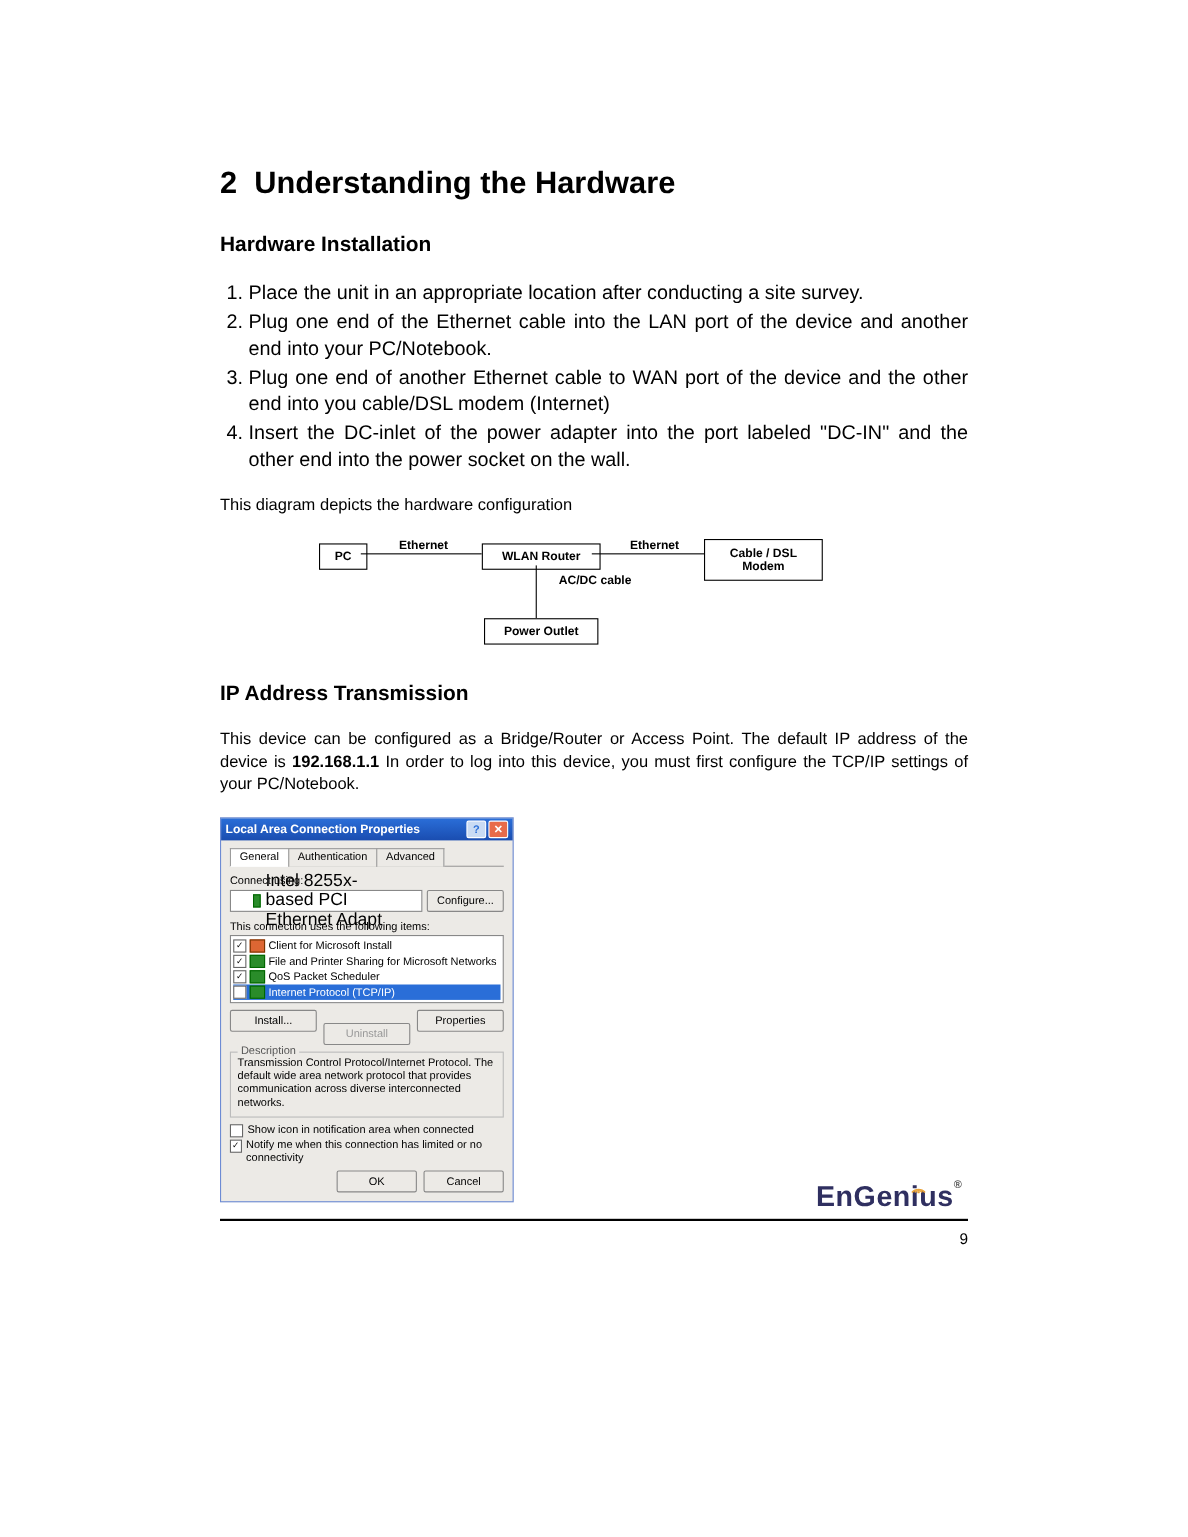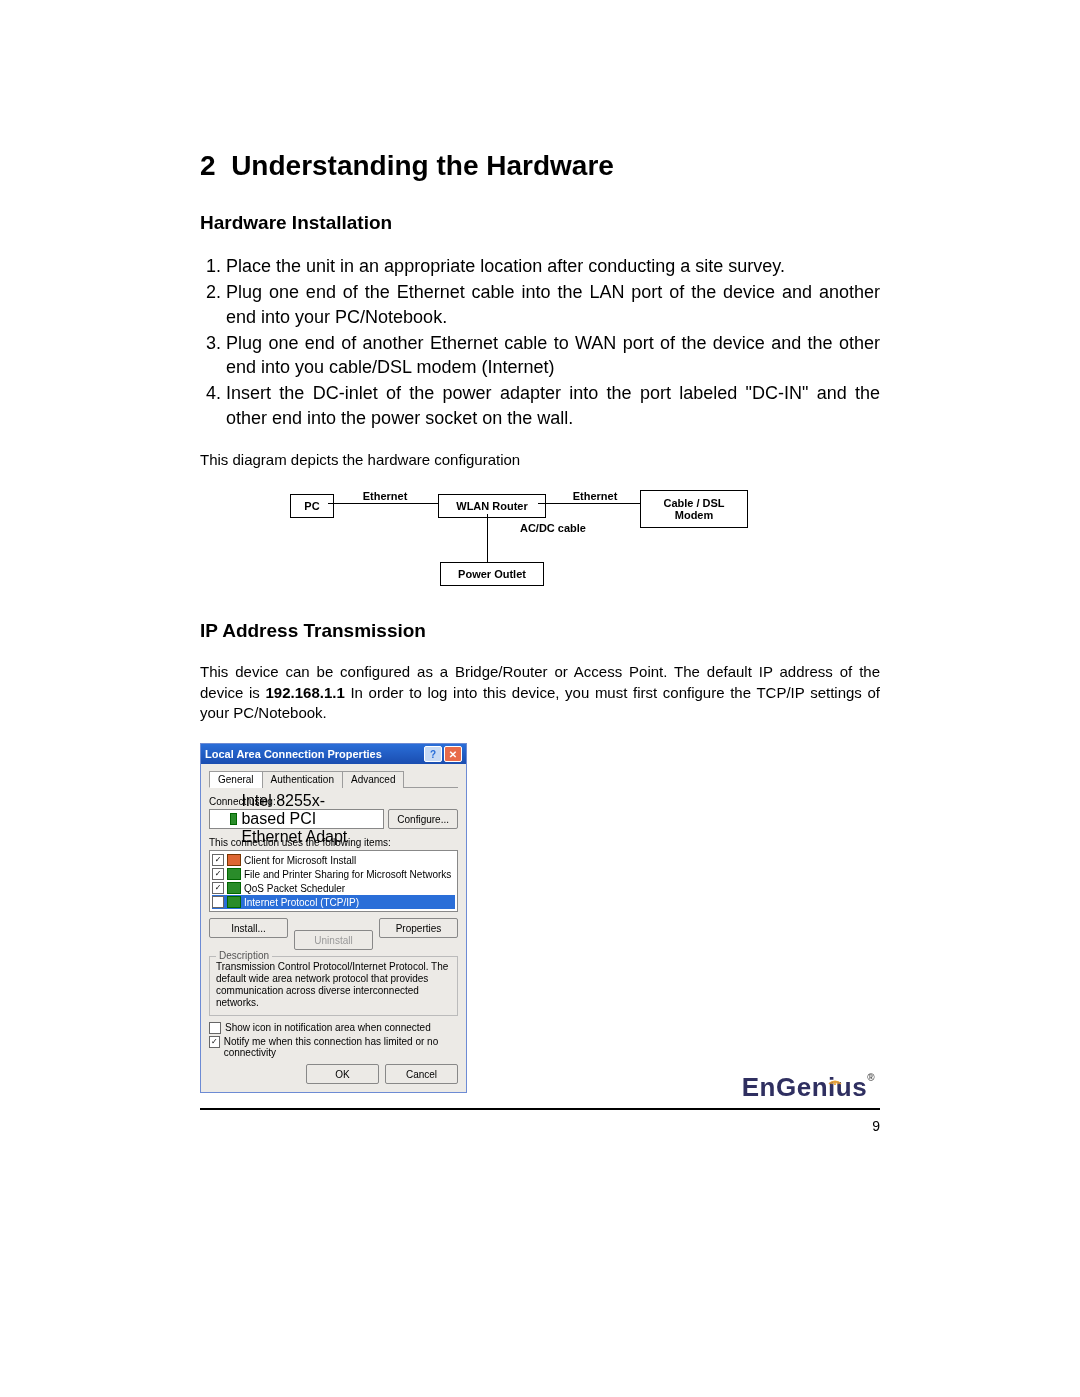--- a/index.html
+++ b/index.html
@@ -82,21 +82,21 @@
 
     <div class="hw-diagram">
       <div class="hwbox" style="left:0;top:4px;width:34px;height:18px;">PC</div>
       <div class="hline" style="left:38px;top:13px;width:110px;"></div>
       <div class="hwlabel" style="left:60px;top:0;width:70px;">Ethernet</div>
       <div class="hwbox" style="left:148px;top:4px;width:98px;height:18px;">WLAN Router</div>
       <div class="hline" style="left:248px;top:13px;width:102px;"></div>
       <div class="hwlabel" style="left:270px;top:0;width:70px;">Ethernet</div>
       <div class="hwbox" style="left:350px;top:0;width:98px;height:32px;">Cable / DSL Modem</div>
       <div class="vline" style="left:197px;top:24px;height:48px;"></div>
-      <div class="hwlabel" style="left:206px;top:32px;width:90px;text-align:right;">AC/DC cable</div>
+      <div class="hwlabel" style="left:206px;top:32px;width:90px;text-align:center;">AC/DC cable</div>
       <div class="hwbox" style="left:150px;top:72px;width:94px;height:18px;">Power Outlet</div>
     </div>
 
     <h2>IP Address Transmission</h2>
 
     <p class="para">
       <span>This device can be configured as a Bridge/Router or Access Point.  The default IP address of the device is </span><b>192.168.1.1</b><span> In order to log into this device, you must first configure the TCP/IP settings of your PC/Notebook.</span>
     </p>
 
 

